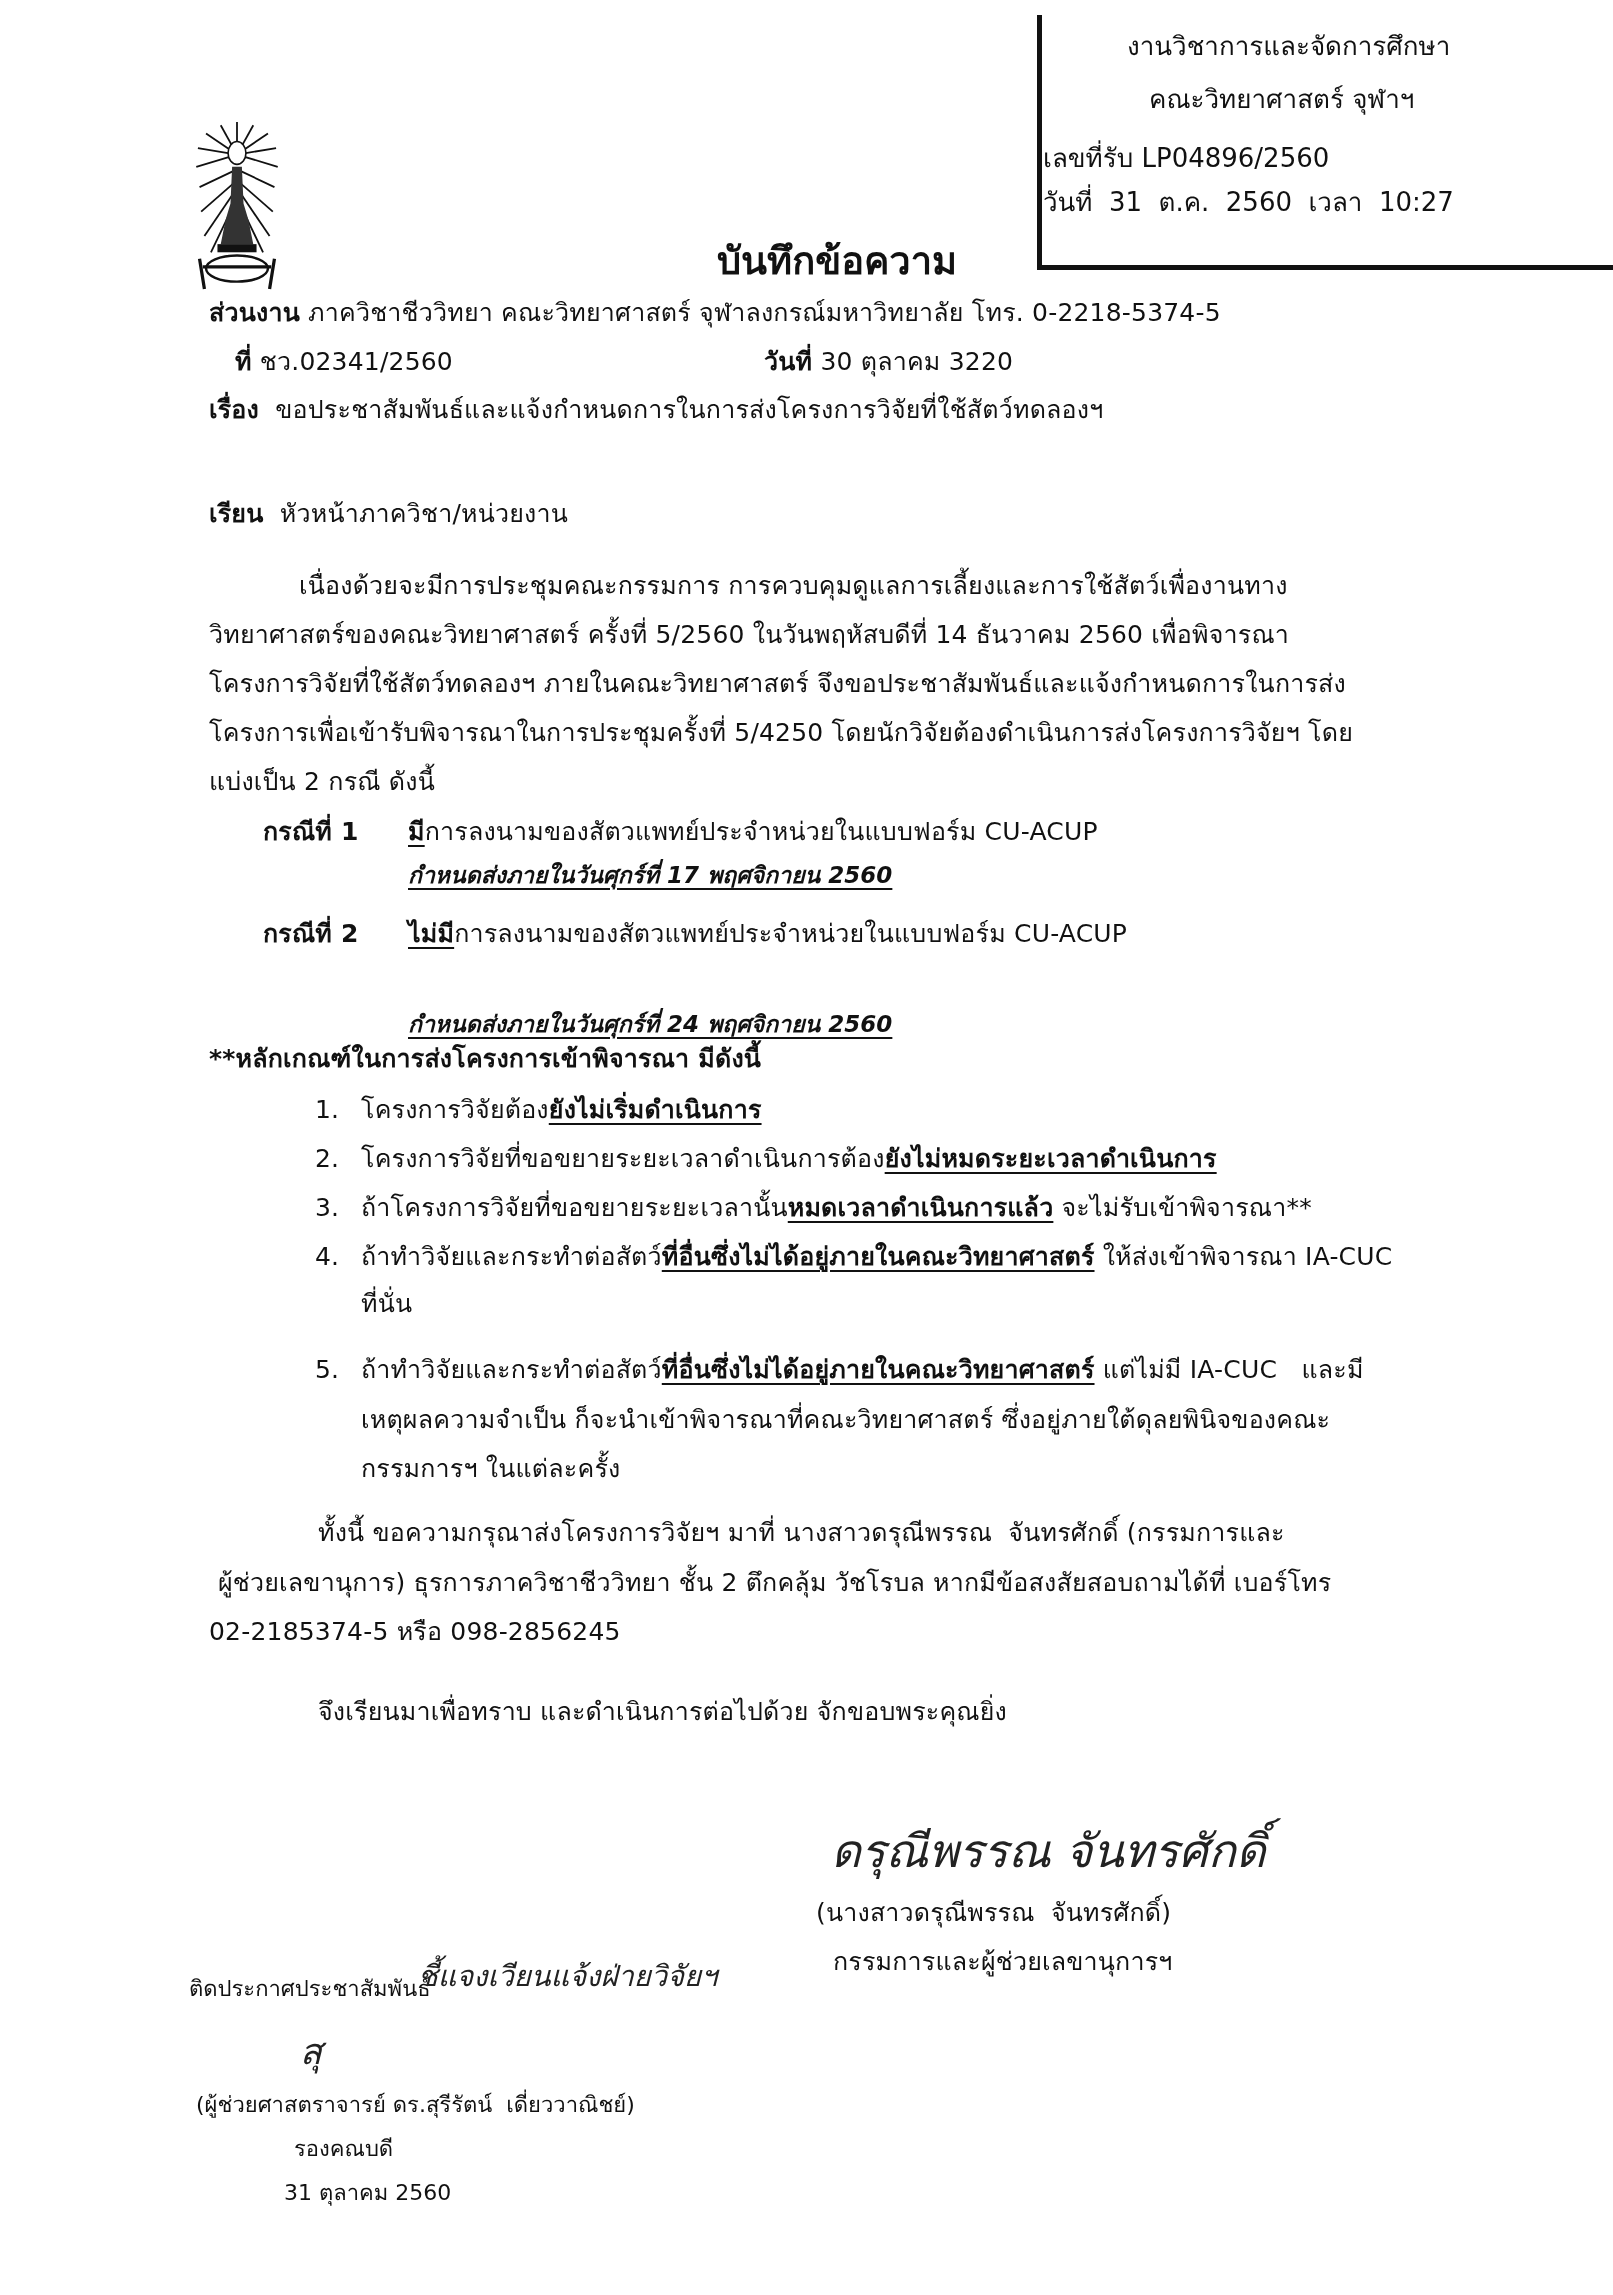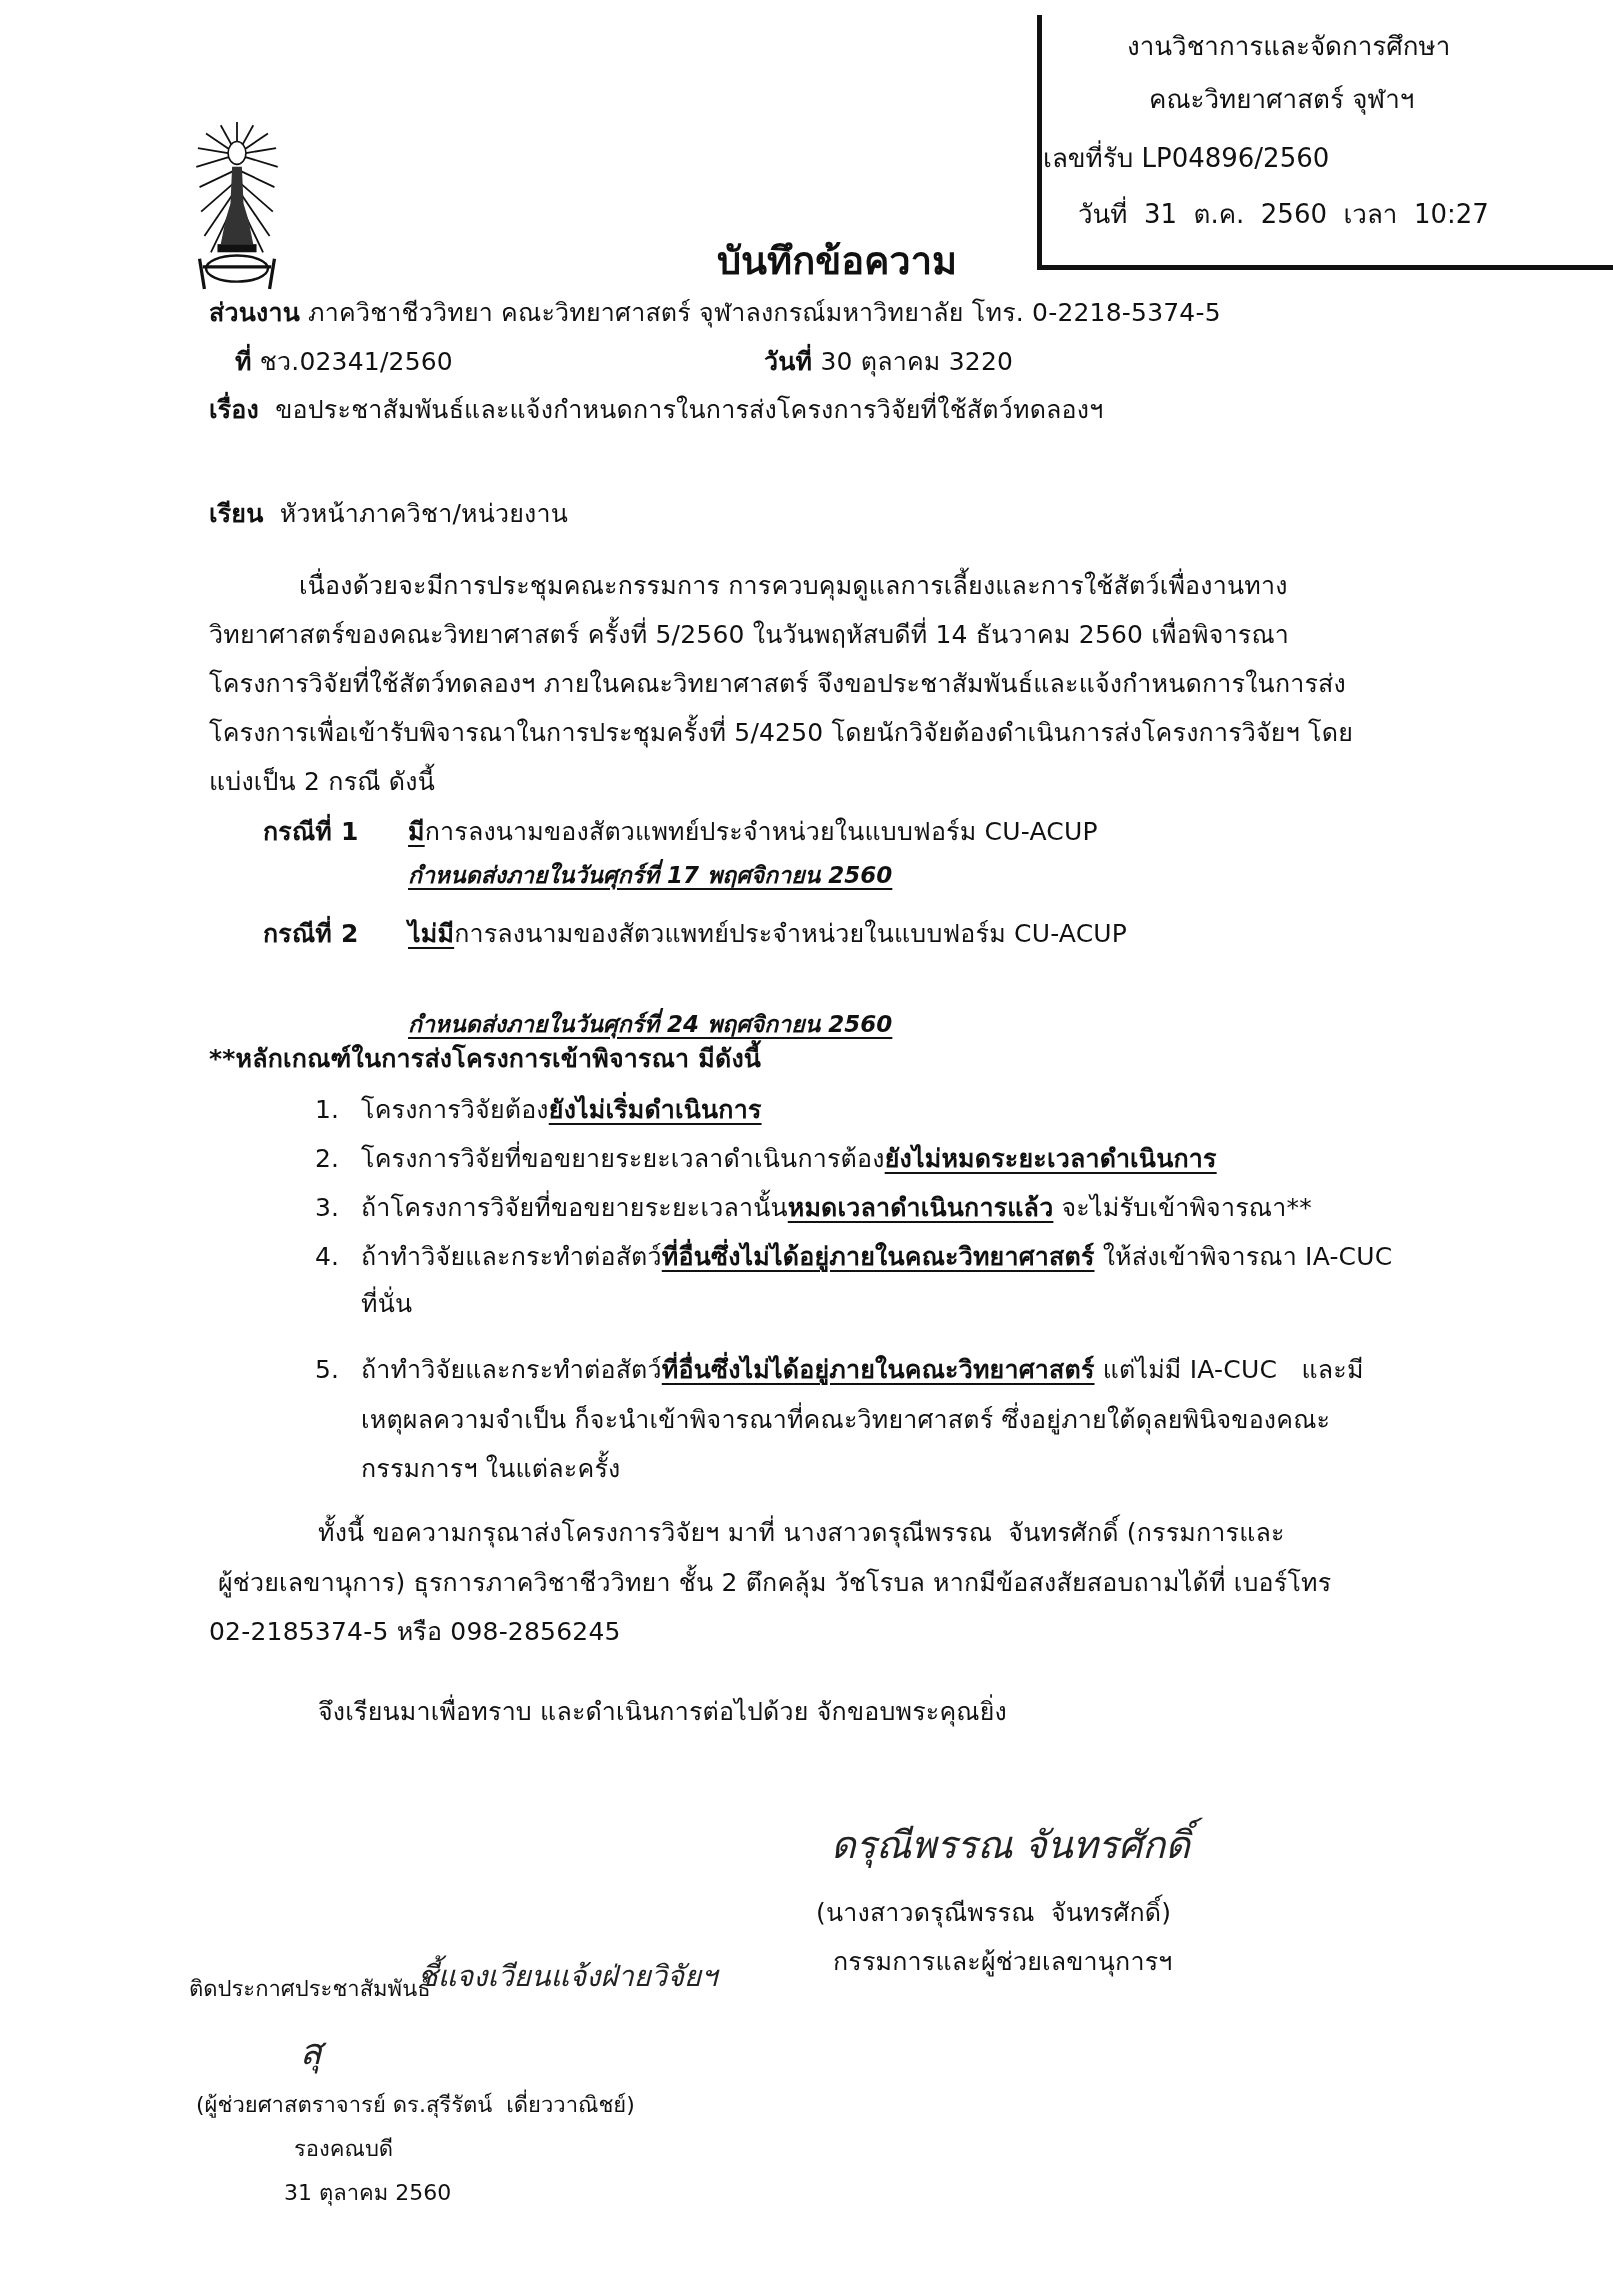--- a/index.html
+++ b/index.html
@@ -9,34 +9,34 @@
   .stamp-box { position:absolute; left:1037px; top:14.7px; width:588px; height:255px;
                border-left:5.7px solid #111; border-bottom:5.7px solid #111; box-sizing:border-box; }
   .stamp-line { position:absolute; font-size:26px; color:#111; white-space:nowrap; }
   .title { font-size:38px; font-weight:bold; }
   .body { font-size:25px; letter-spacing:0.2px; }
   .b { font-weight:bold; }
   .u { text-decoration:underline; text-underline-offset:4.9px; text-decoration-thickness:1.6px; }
   .deadline { font-size:23px; font-weight:bold; font-style:italic; text-decoration:underline;
               text-underline-offset:4.9px; text-decoration-thickness:2.4px; }
   .small { font-size:22px; }
-  .sig { font-family:"DejaVu Serif", serif; font-style:italic; font-size:38px; color:#222; }
+  .sig { font-family:"DejaVu Serif", serif; font-style:italic; font-size:46px; color:#222; }
   .logo { position:absolute; left:196px; top:122px; width:82px; height:171px; }
 </style>
 </head>
 <body>
 
 <div class="stamp-box"></div>
 <div class="stamp-line" style="left:1127px;top:24.5px;">งานวิชาการและจัดการศึกษา</div>
 <div class="stamp-line" style="left:1149px;top:78px;">คณะวิทยาศาสตร์ จุฬาฯ</div>
 <div class="stamp-line" style="left:1043px;top:137px;">
   <span>เลขที่รับ</span>
   <span>LP04896/2560</span>
 </div>
-<div class="stamp-line" style="left:1043px;top:193px;word-spacing:8.2px;margin-left:35px;">
+<div class="stamp-line" style="left:1043px;top:181px;word-spacing:8.2px;">
   <span>วันที่</span>
   <span>31 ต.ค. 2560</span>
   <span>เวลา</span>
   <span>10:27</span>
 </div>
 
 <svg class="logo" viewBox="0 0 100 210">
   <g stroke="#111" stroke-width="2.2" fill="none">
     <line x1="50" y1="40" x2="50" y2="0"></line>
       <line x1="50" y1="40" x2="30" y2="4"></line>

